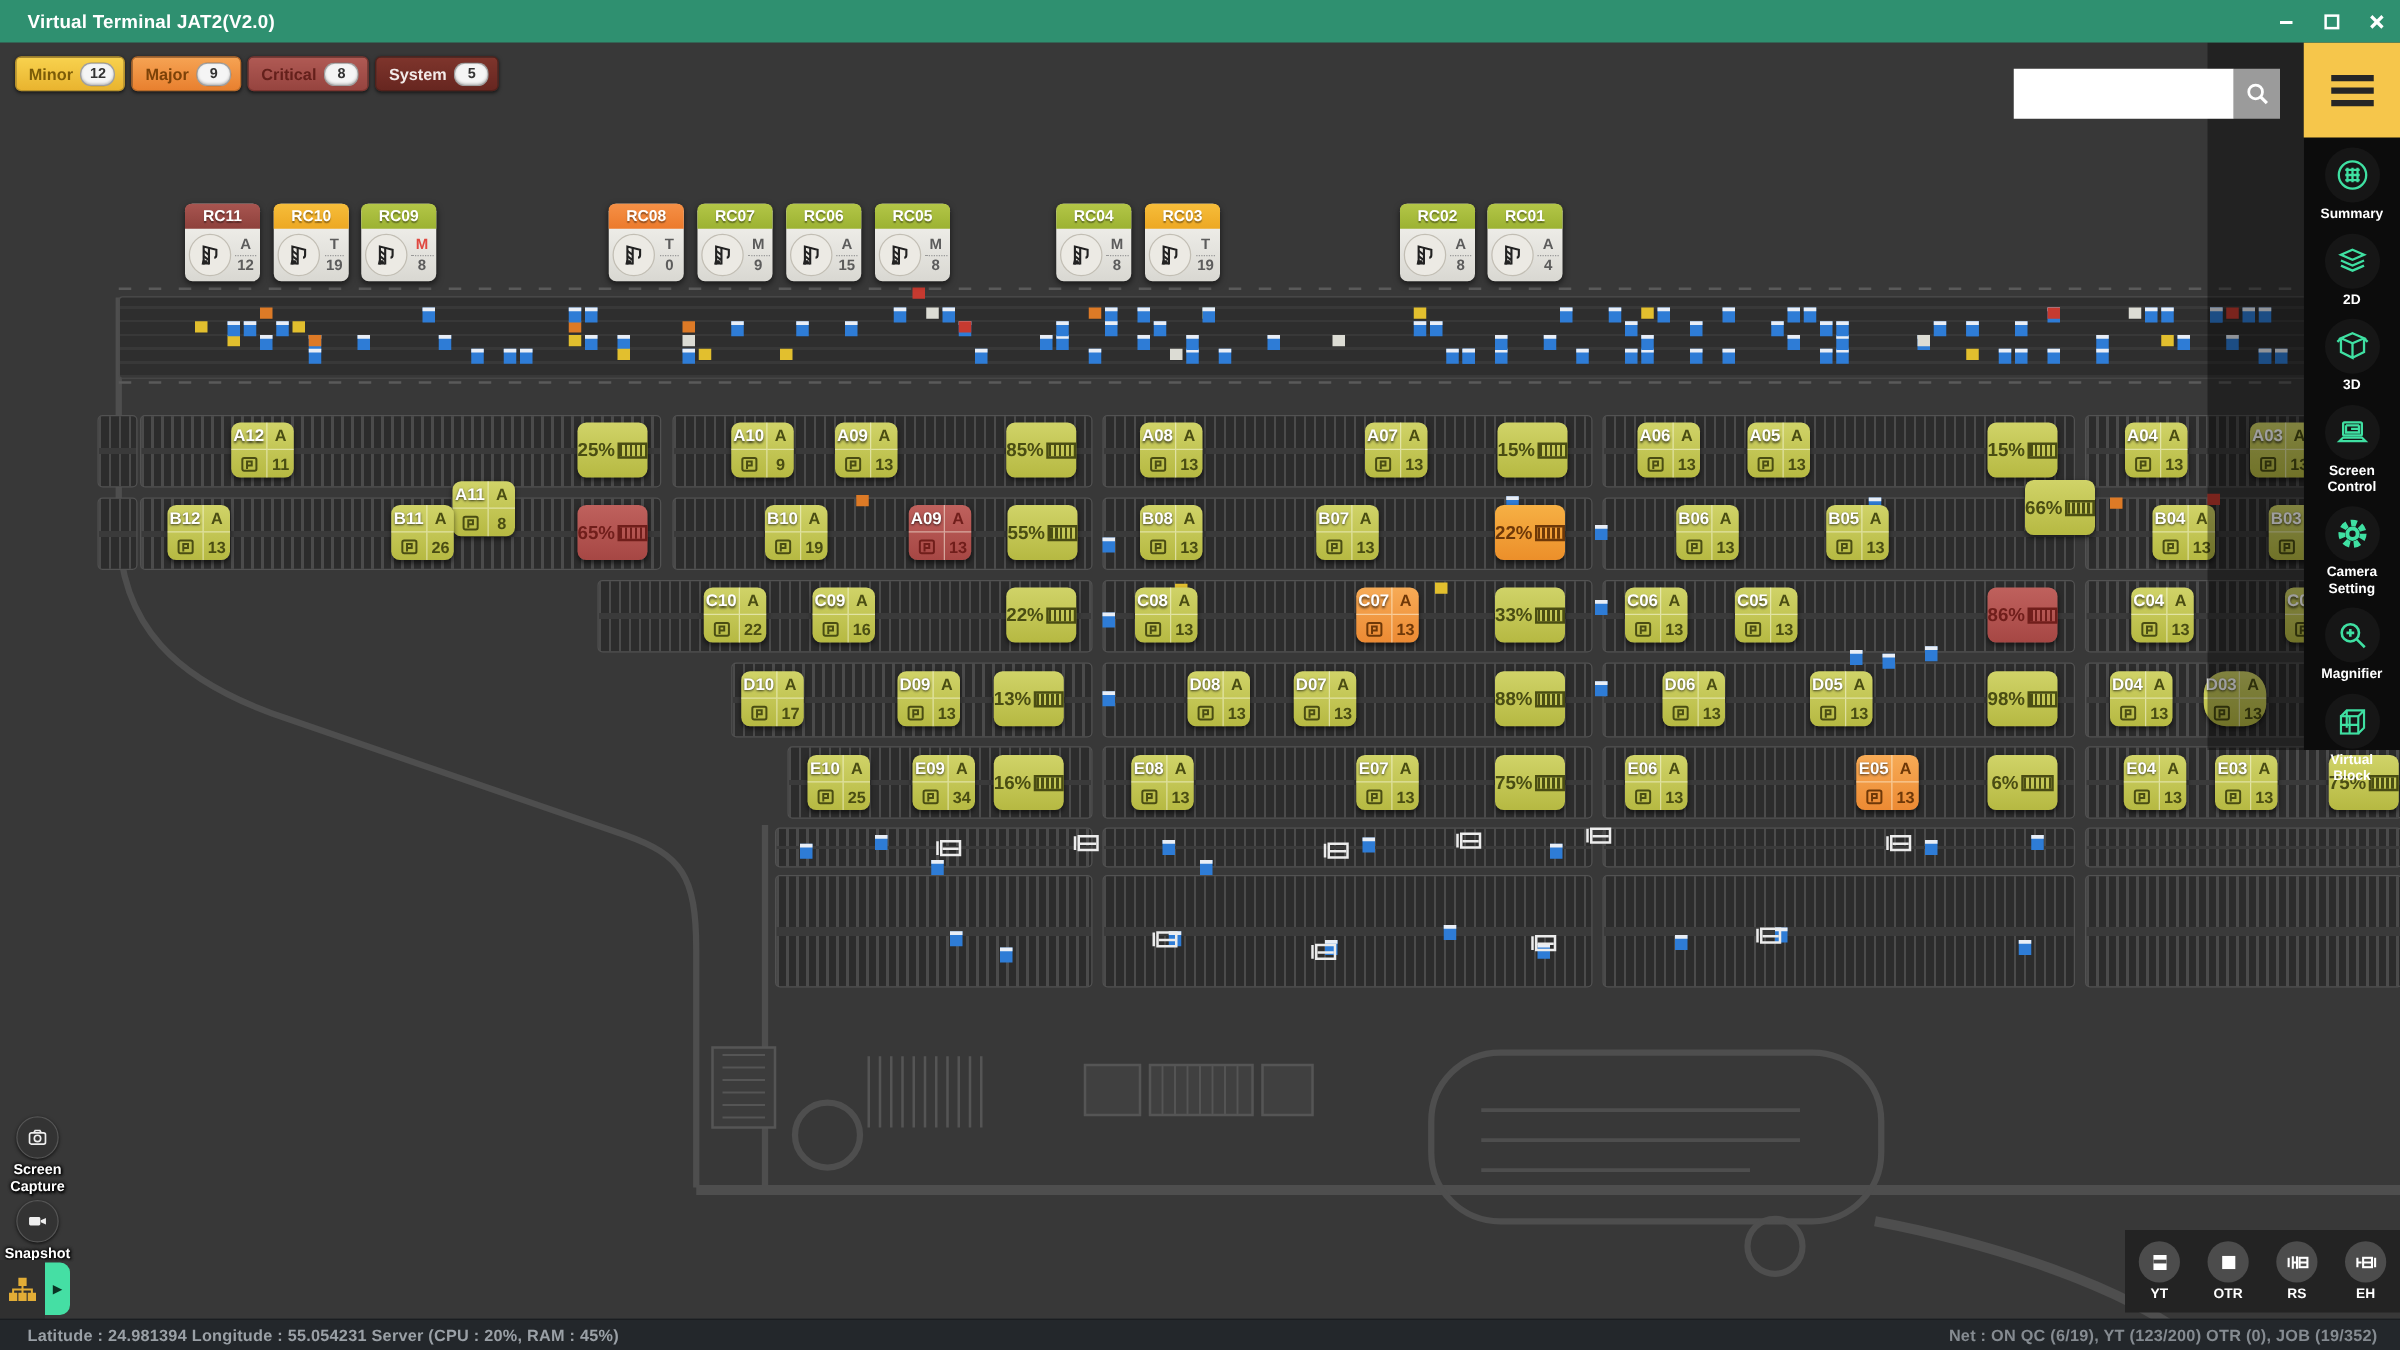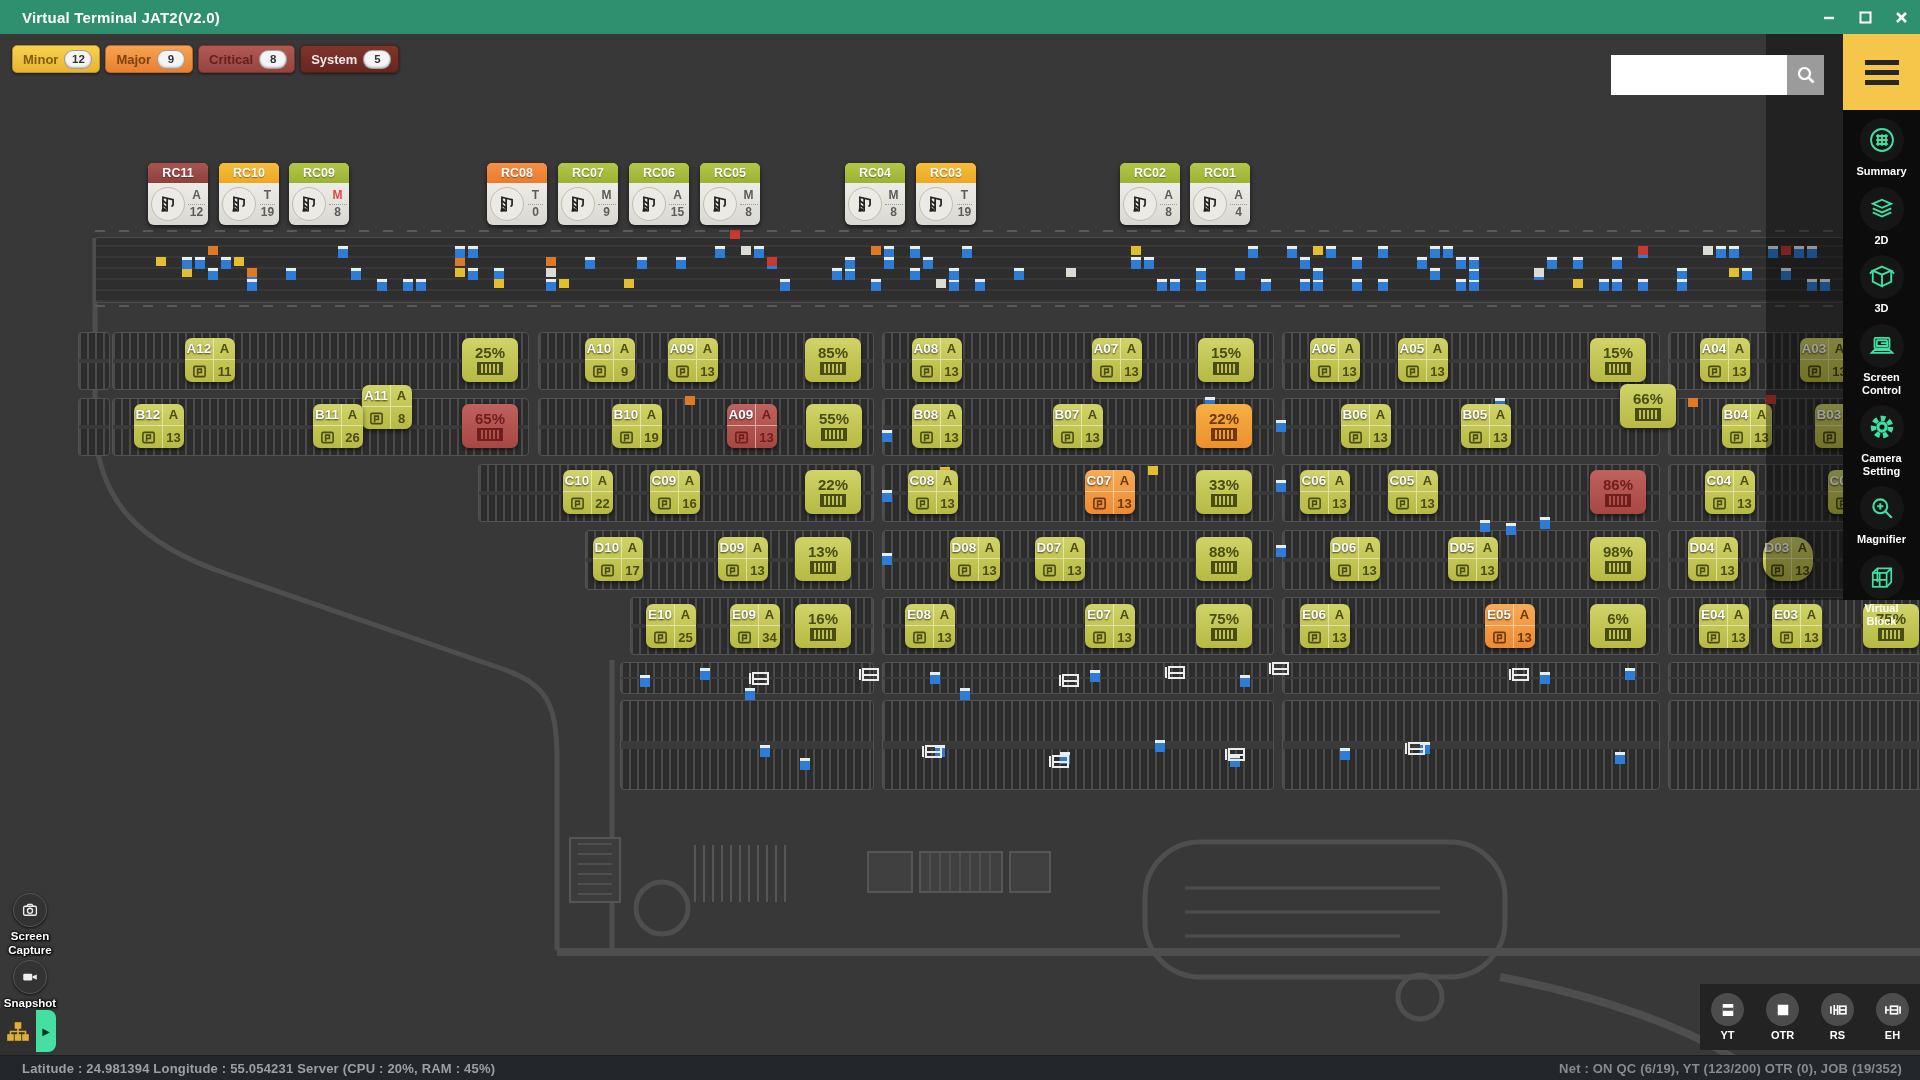--- a/index.html
+++ b/index.html
@@ -81,21 +81,21 @@
              box-shadow:0 2px 4px rgba(0,0,0,.55);display:grid;grid-template-columns:58% 42%;grid-template-rows:50% 50%;}
   .bc-green{background:linear-gradient(#d0d368,#b6b942);color:#4a4d13;}
   .bc-orange{background:linear-gradient(#f7ab56,#ec8a33);color:#6e3808;}
   .bc-red{background:linear-gradient(#bf615d,#a64744);color:#701e1b;}
   .bc-cell{display:flex;align-items:center;justify-content:center;font-size:13px;font-weight:bold;}
   .bc-name{color:#fff;text-shadow:0 1px 2px rgba(0,0,0,.75);border-right:1px solid rgba(255,255,240,.5);
            border-bottom:1px solid rgba(255,255,240,.5);font-size:13.5px;}
   .bc-letter{border-bottom:1px solid rgba(255,255,240,.5);}
   .bc-icon{border-right:1px solid rgba(255,255,240,.5);}
   .gauge{position:absolute;width:56px;height:44px;z-index:10;border-radius:7px;cursor:pointer;
-         box-shadow:0 2px 4px rgba(0,0,0,.55);display:flex;flex-direction:column;align-items:center;justify-content:center;gap:2px;}
+         box-shadow:0 2px 4px rgba(0,0,0,.55);display:flex;flex-direction:row;align-items:center;justify-content:center;gap:2px;}
   .gauge-pct{font-size:15px;font-weight:bold;line-height:1;}
   .cont-icon{width:26px;height:13px;border:2px solid currentColor;box-sizing:border-box;
              background:repeating-linear-gradient(90deg,currentColor 0 2px,#0000 2px 4px);}
   .gauge.bc-orange{background:linear-gradient(#f6b044,#ec8f2a);}
   
   .tool{position:absolute;z-index:12;display:flex;flex-direction:column;align-items:center;width:60px;cursor:pointer;}
   .tool-circ{width:32px;height:32px;border-radius:50%;background:#333;border:1px solid #555;
              display:flex;align-items:center;justify-content:center;box-shadow:0 1px 3px rgba(0,0,0,.7);}
   .tool-label{color:#fff;font-size:11.5px;font-weight:bold;text-align:center;line-height:1.2;margin-top:3px;
               text-shadow:0 0 3px #000,0 0 3px #000,1px 1px 2px #000;}

